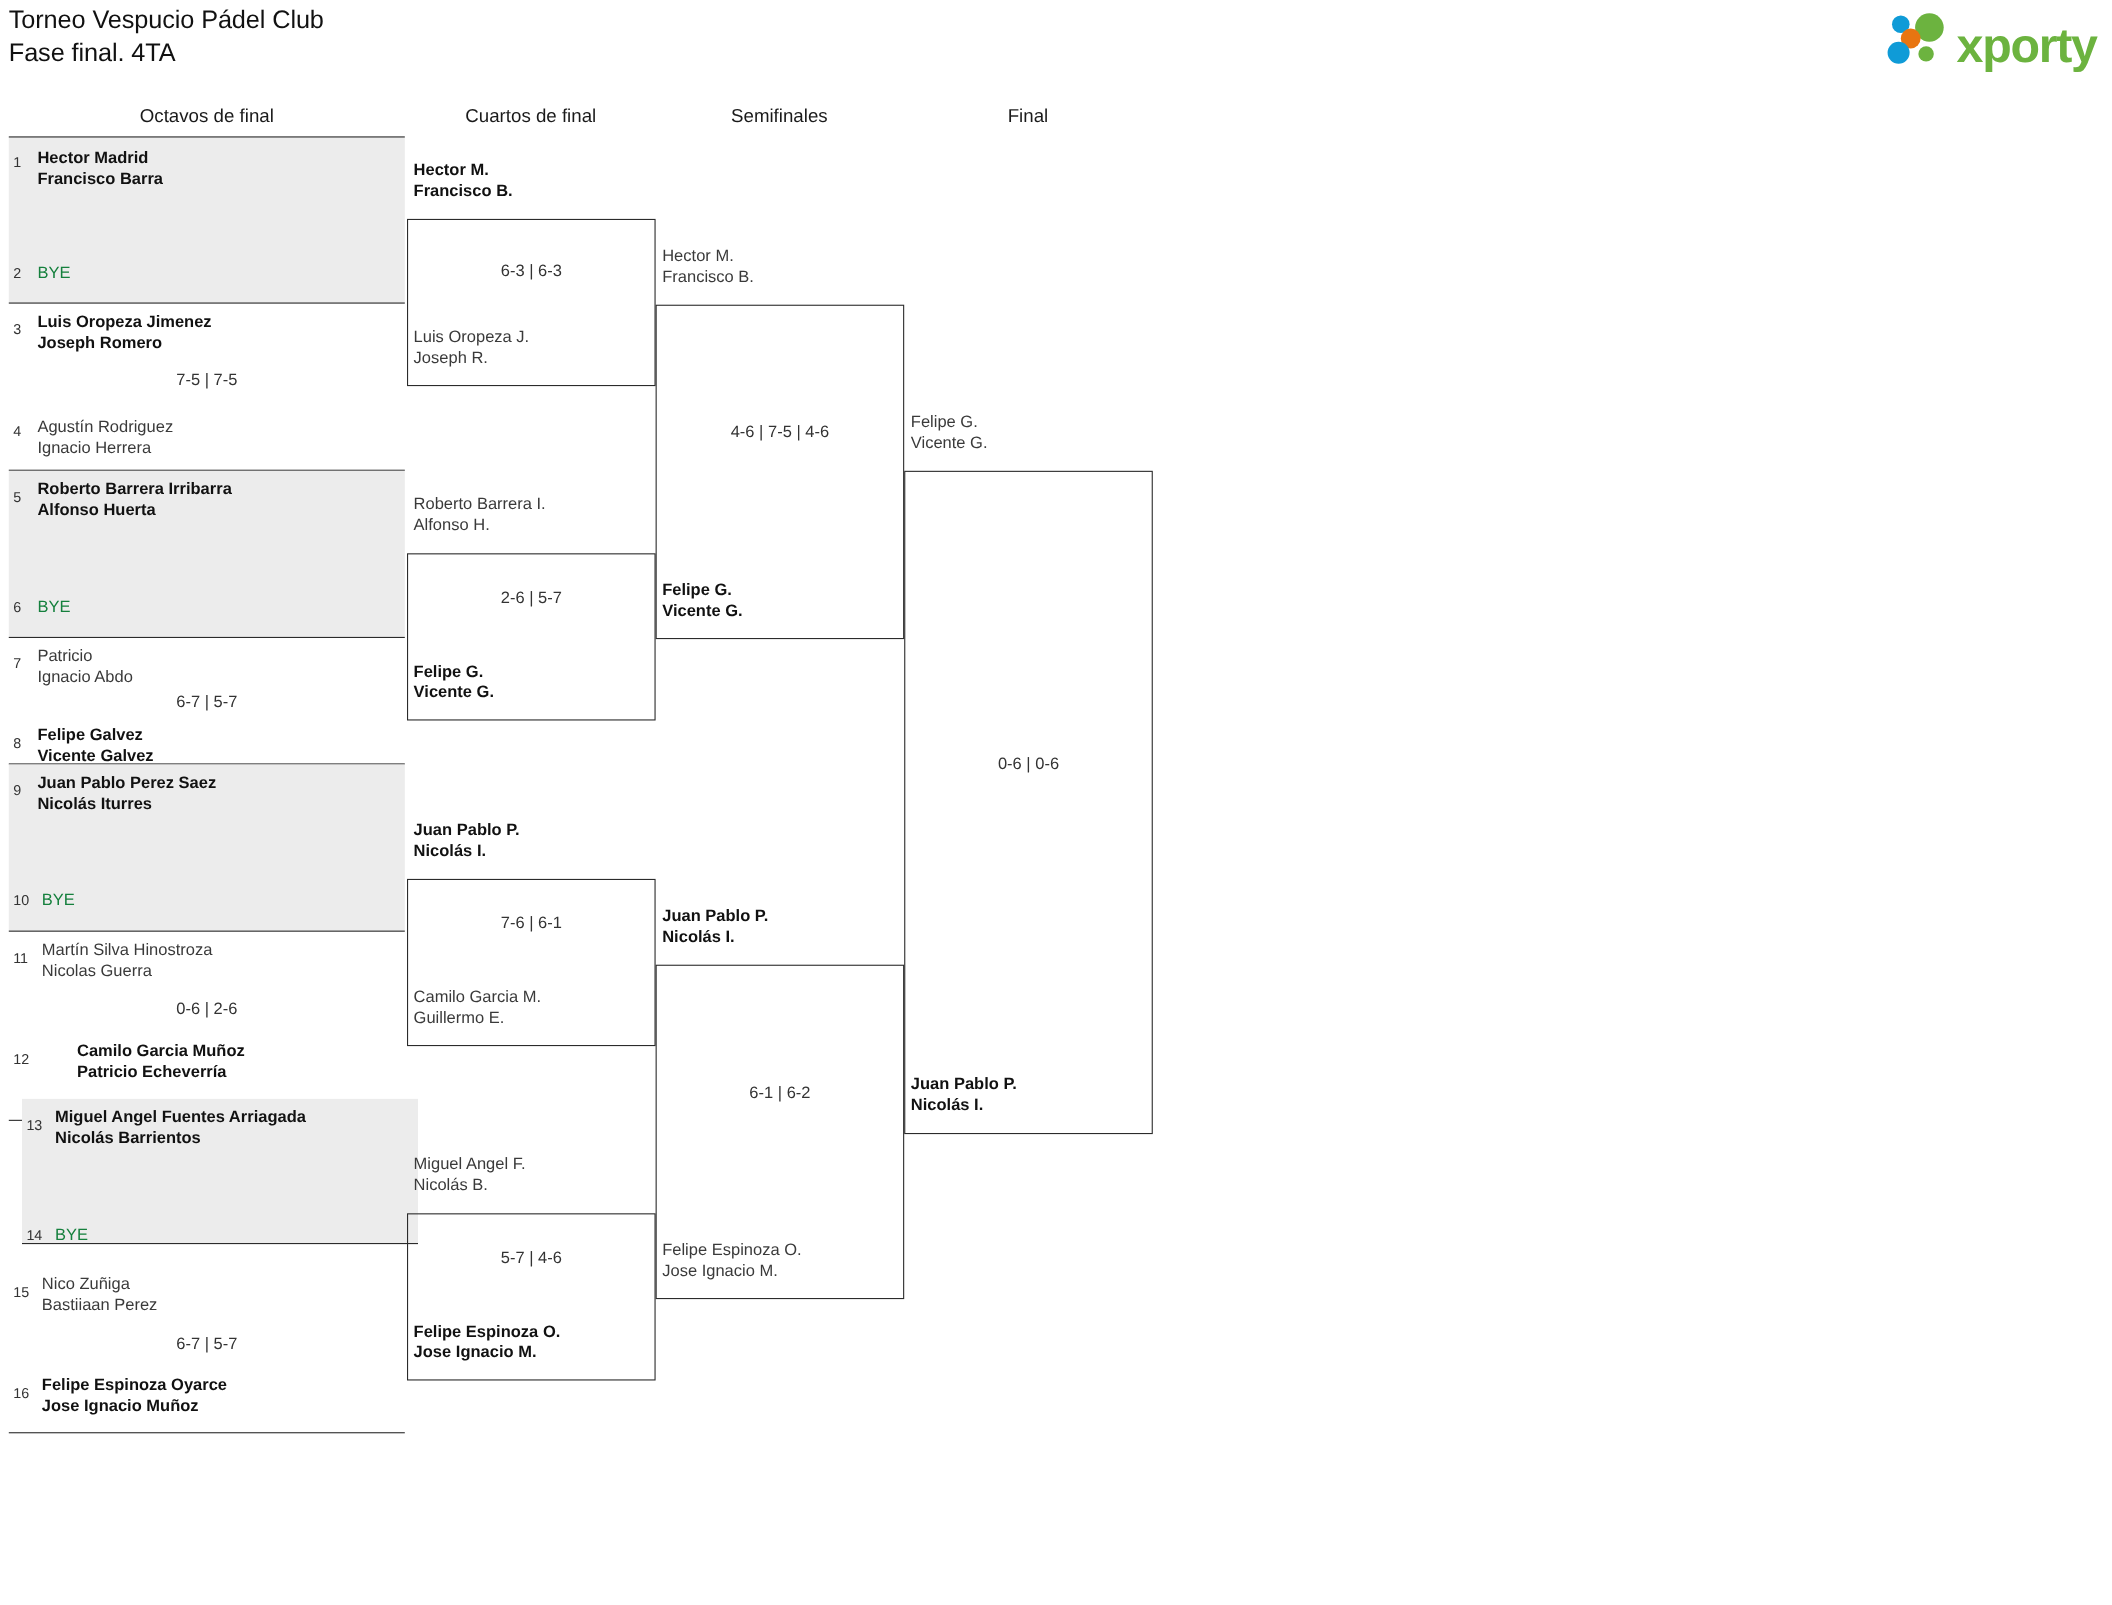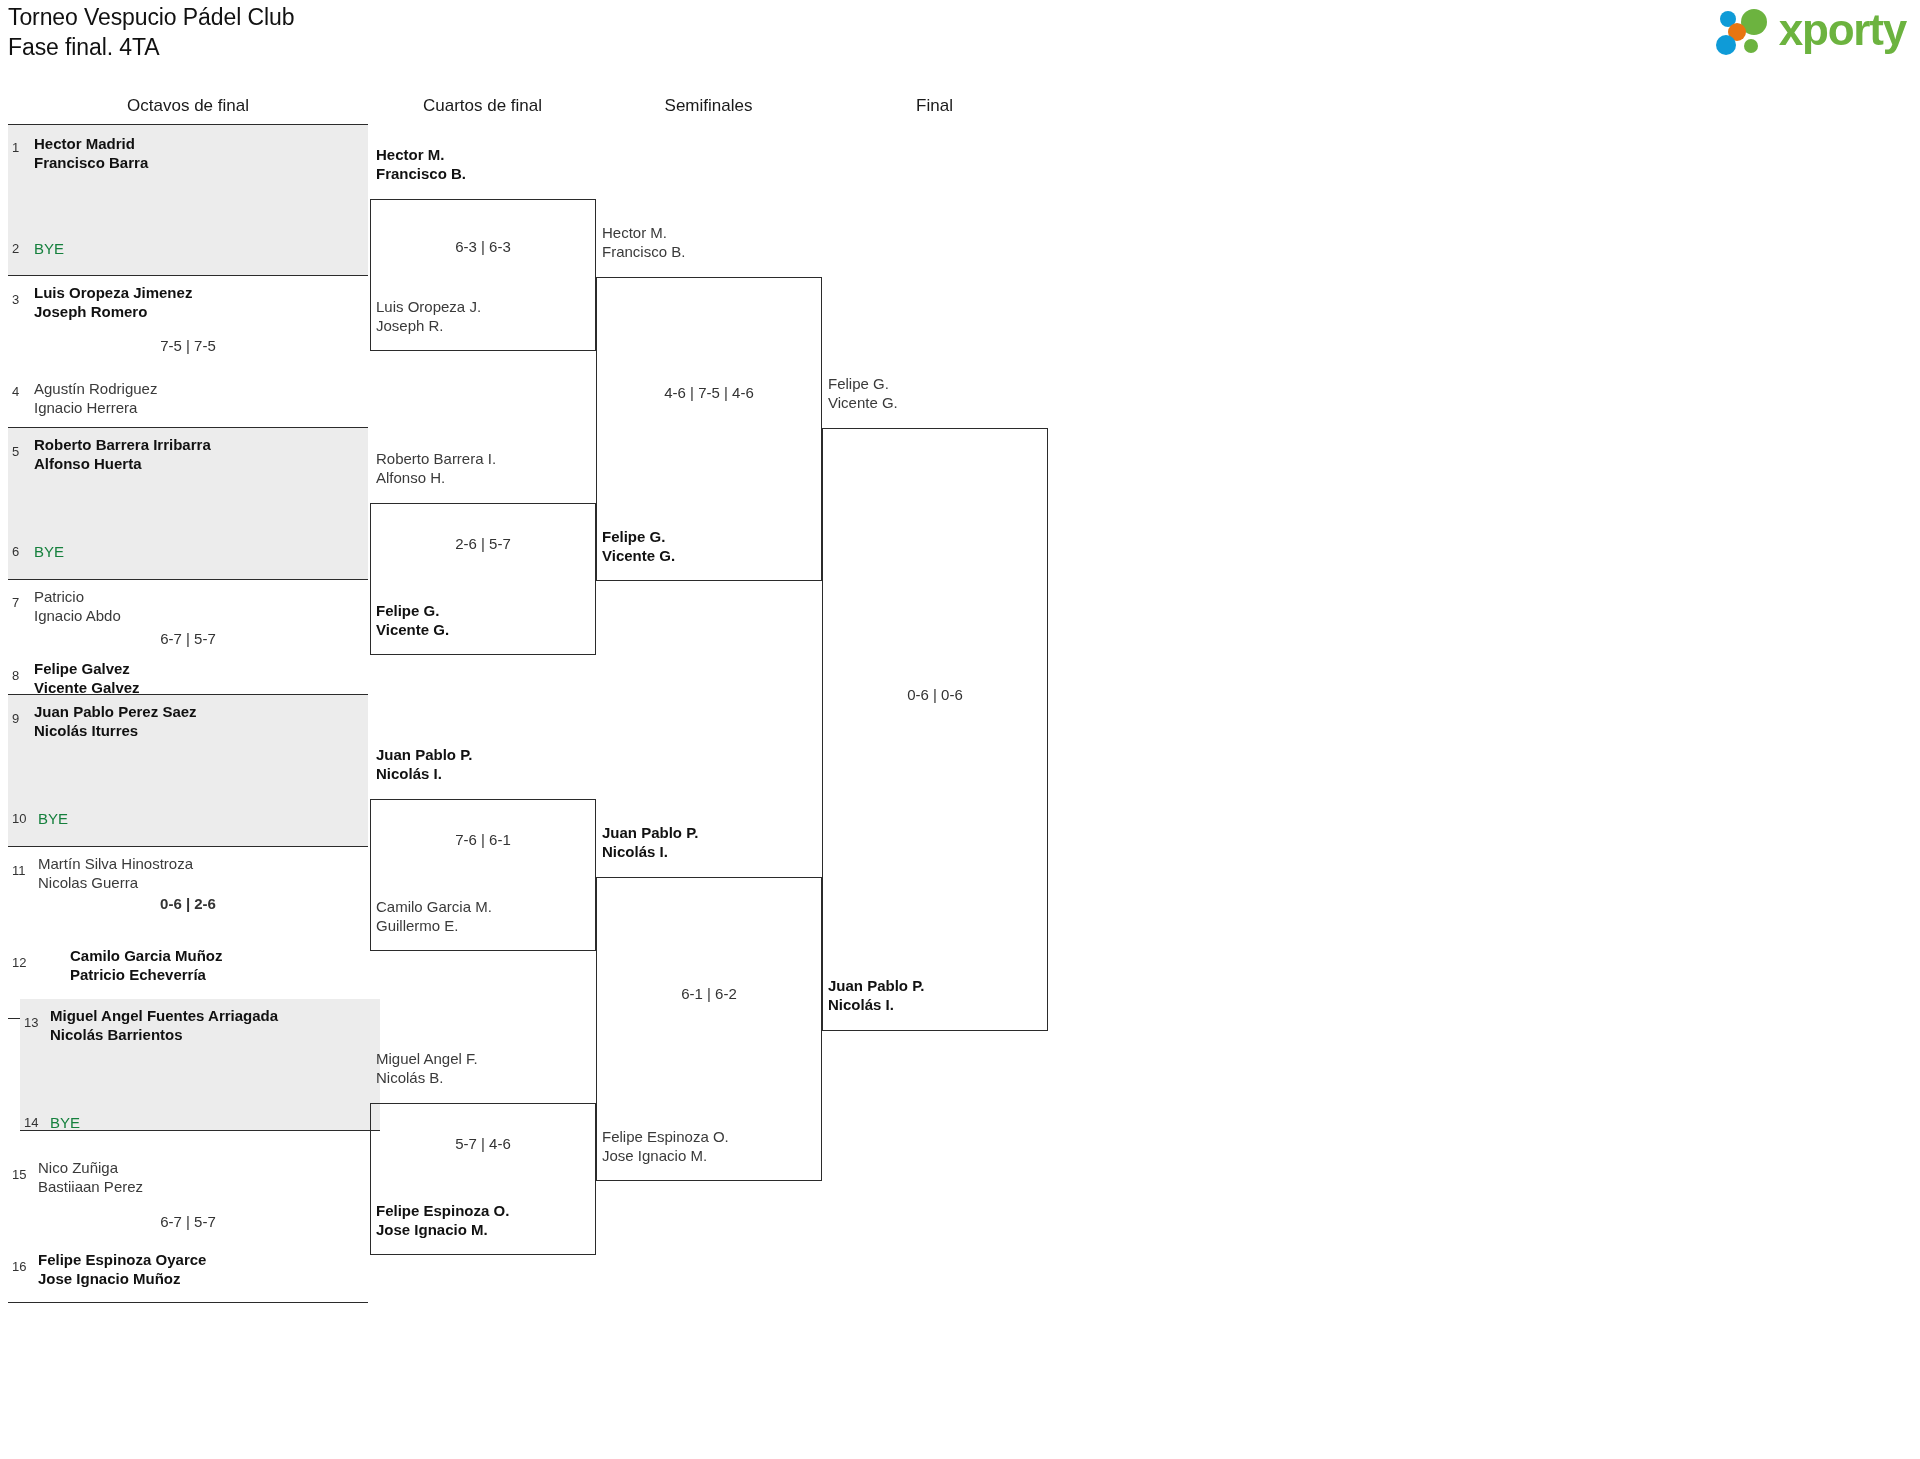--- a/index.html
+++ b/index.html
@@ -34,21 +34,21 @@
     letter-spacing: -0.1px;
   }
   #title-block .tline { display: block; white-space: nowrap; }
 
   #logo {
     position: absolute;
     right: 14px;
     top: 8px;
     height: 56px;
     display: flex;
-    align-items: flex-start;
+    align-items: flex-end;
   }
   #logo-dots { margin-right: 4px; }
   #logo-word {
     font-size: 44px;
     font-weight: 700;
     line-height: 44px;
     letter-spacing: -1.2px;
   }
 
   
@@ -226,21 +226,21 @@
     <span class="seed" style="top:116px;">10</span>
     <span class="bye" style="top:115px;left:30px;">BYE</span>
   </div>
 
   <div class="r1-cell" style="top:847px;height:172px;">
     <span class="seed" style="top:16px;">11</span>
     <span class="team" style="top:8px;left:30px;">
       <span class="ln">Martín Silva Hinostroza</span>
       <span class="ln">Nicolas Guerra</span>
     </span>
-    <span class="r1-score" style="left:60px;width:240px;top:48px;font-weight:bold;">0-6 | 2-6</span>
+    <span class="r1-score" style="left:60px;width:240px;top:62px;">0-6 | 2-6</span>
     <span class="seed" style="top:108px;">12</span>
     <span class="team win" style="top:100px;left:30px;margin-left:32px;">
       <span class="ln">Camilo Garcia Muñoz</span>
       <span class="ln">Patricio Echeverría</span>
     </span>
   </div>
 
   <div class="r1-cell shaded" style="top:999px;height:132px;margin-left:12px;">
     <span class="seed" style="top:16px;">13</span>
     <span class="team win" style="top:8px;left:30px;">

